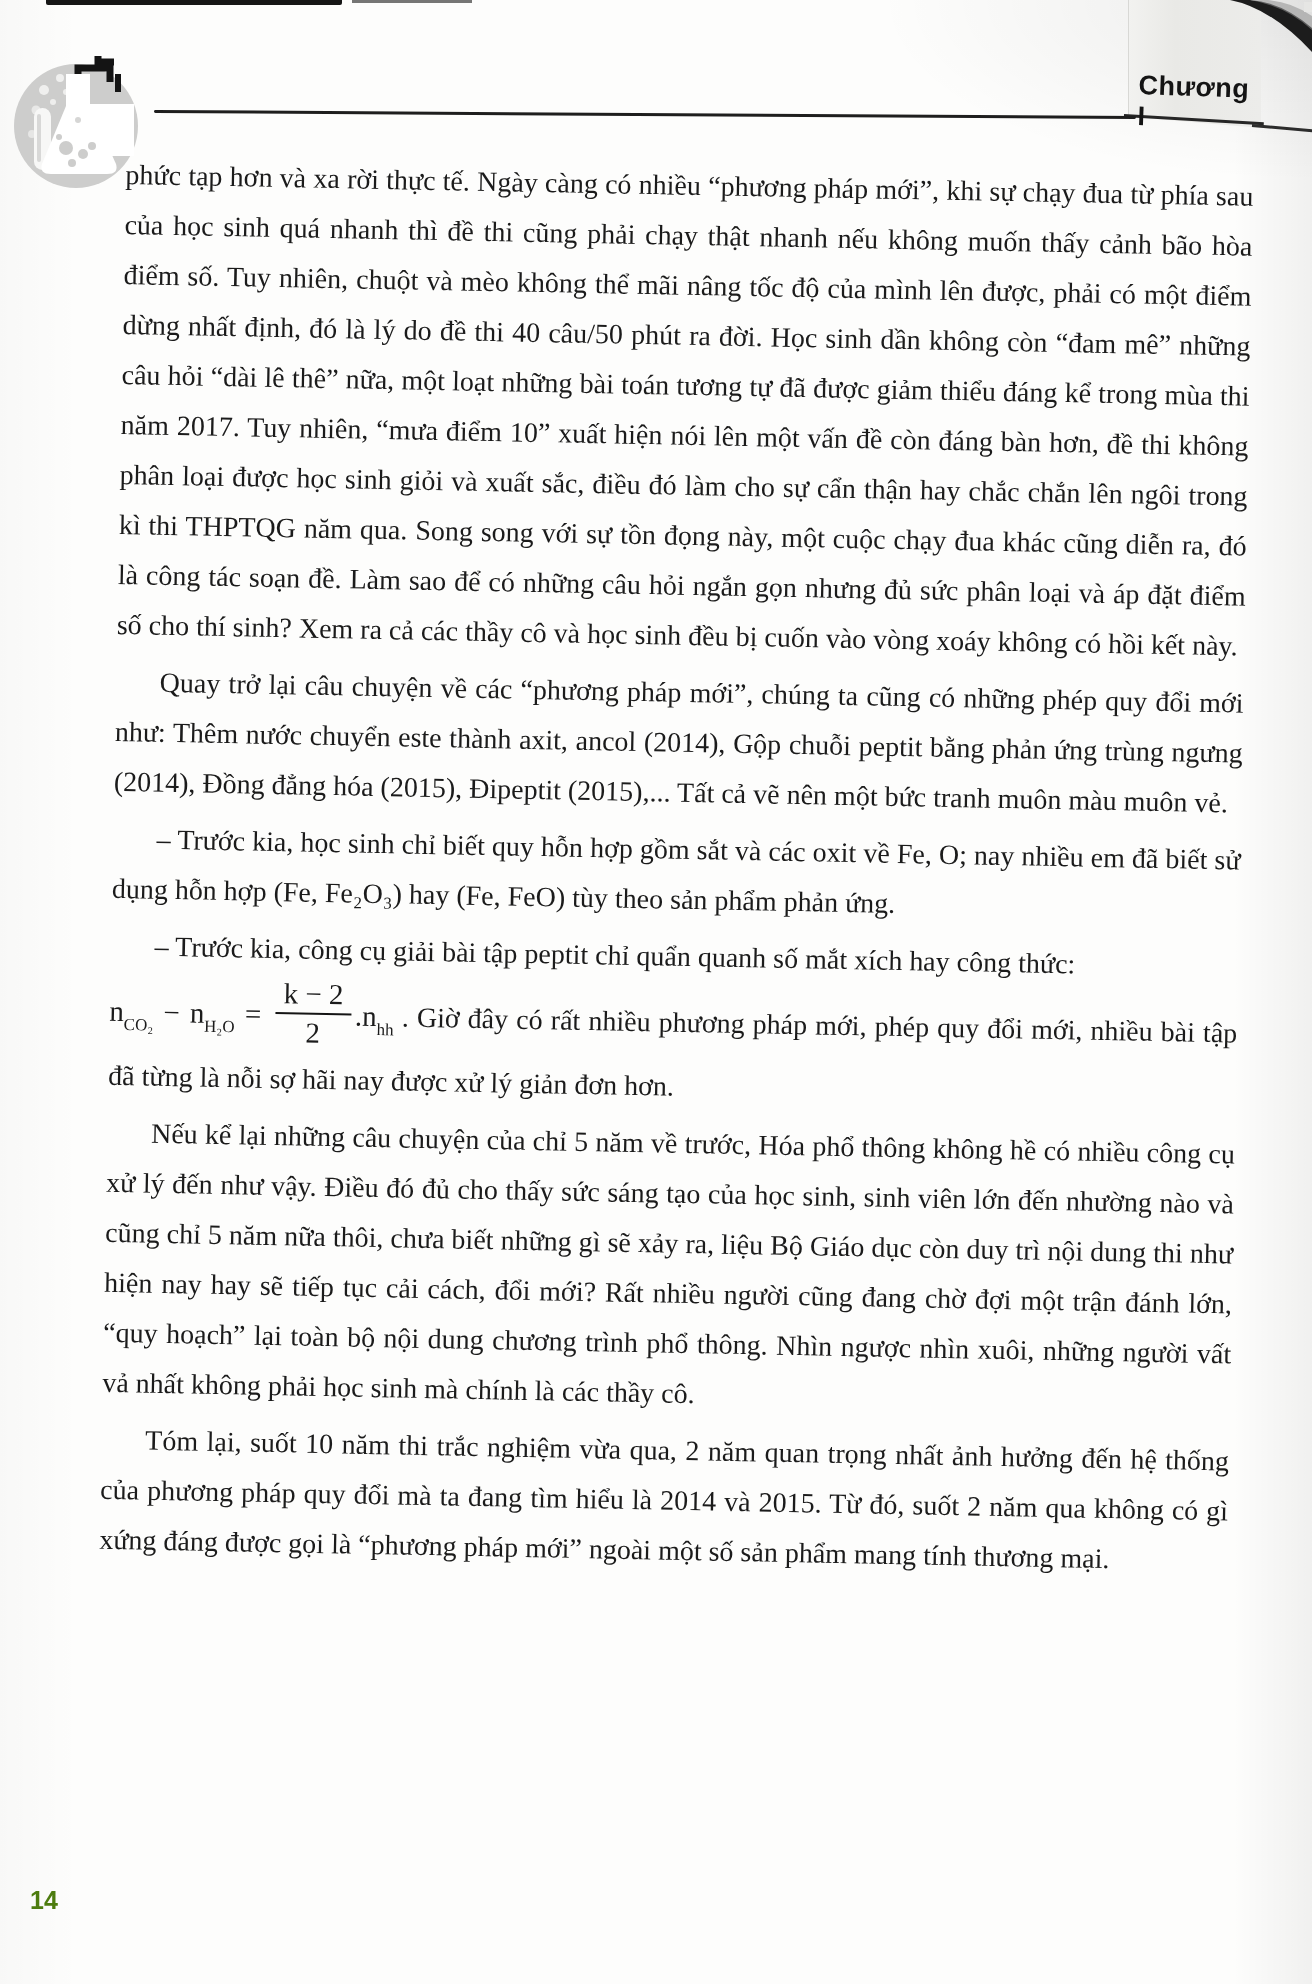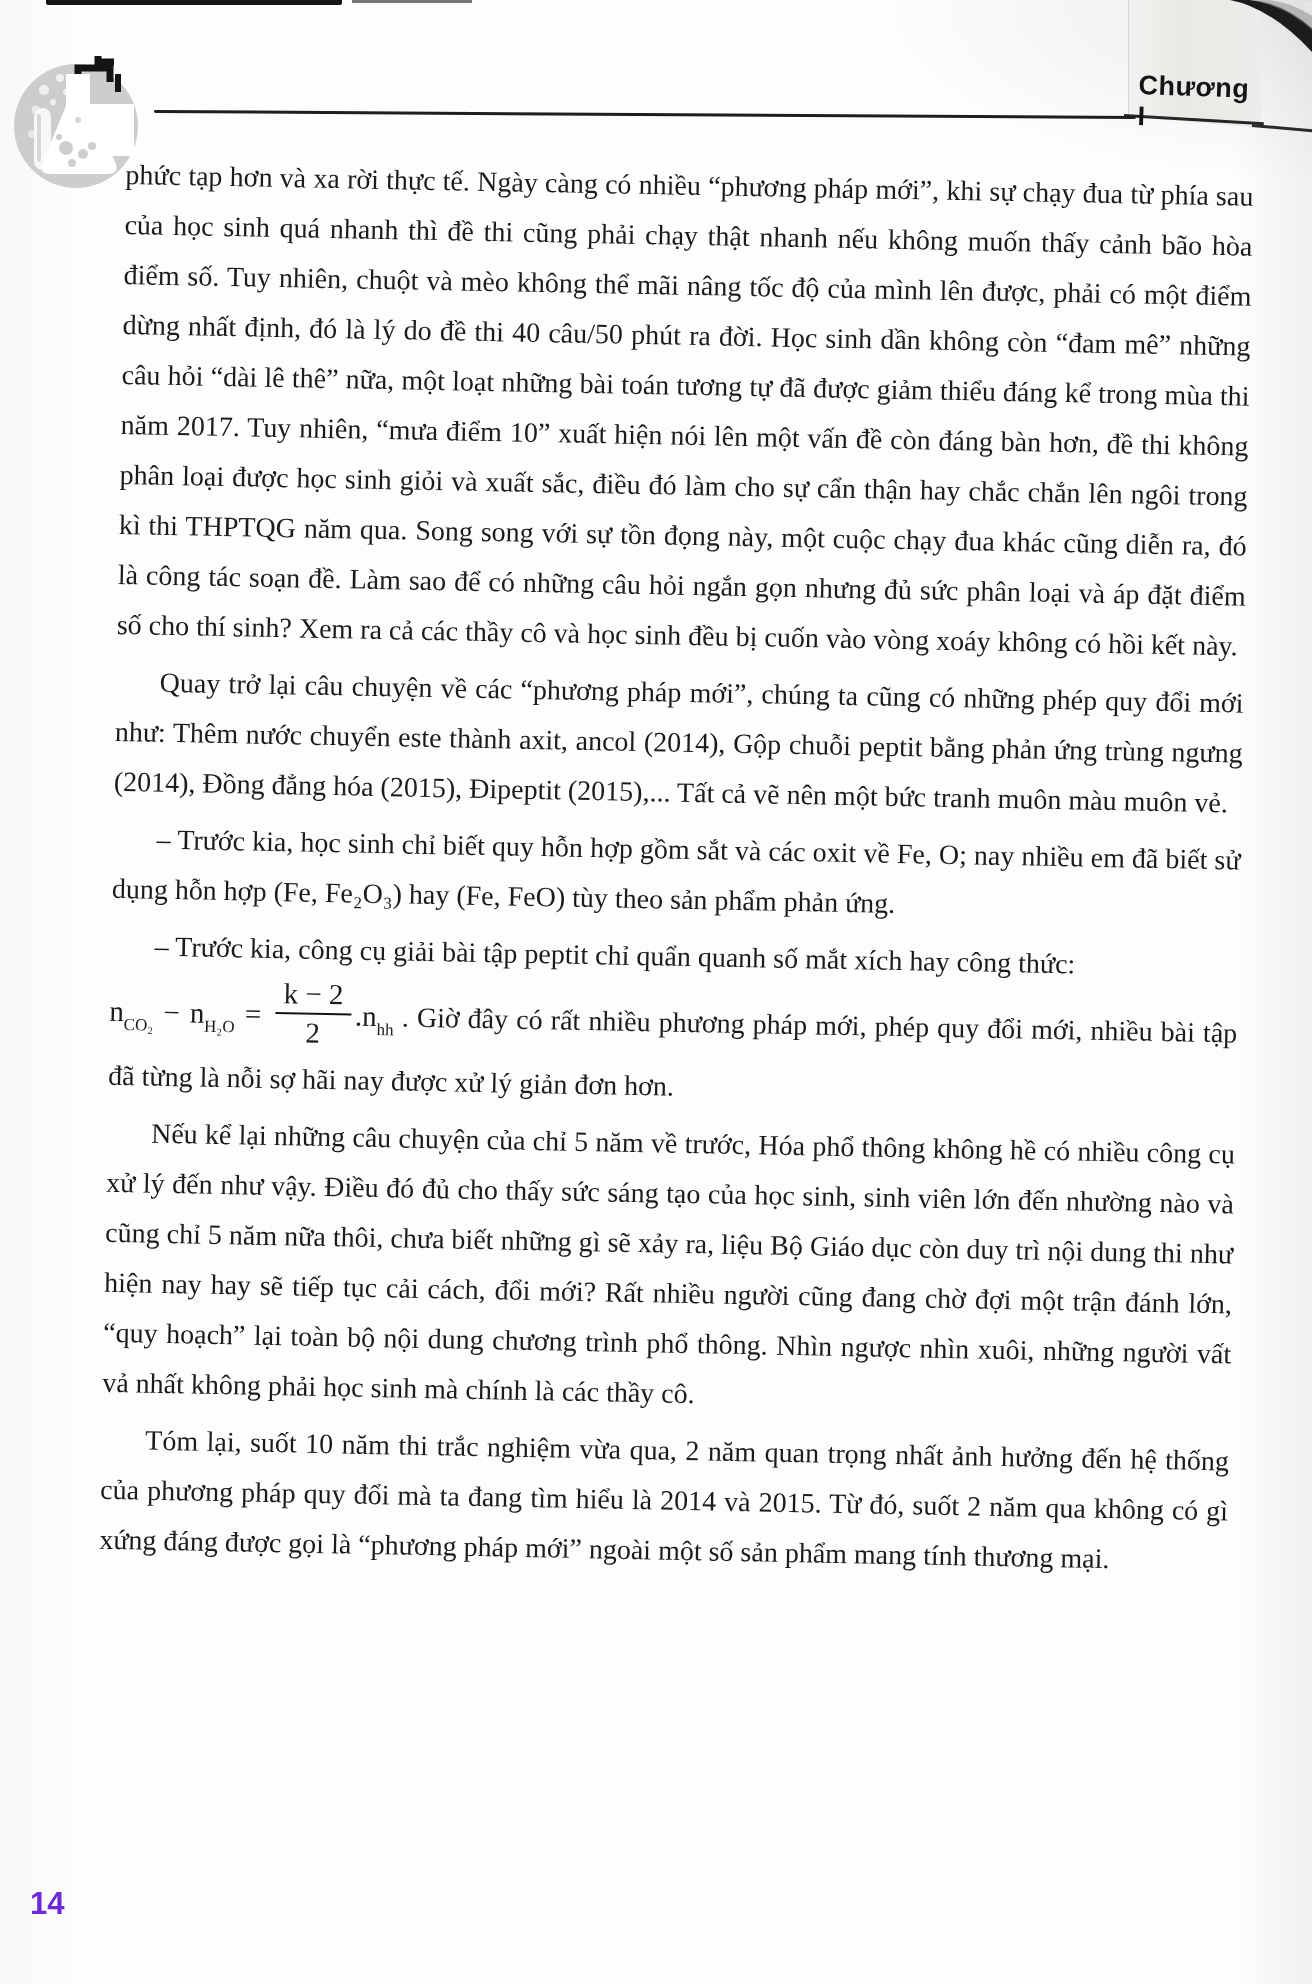--- a/index.html
+++ b/index.html
@@ -73,21 +73,21 @@
   .frac{
     display:inline-block;vertical-align:middle;text-align:center;
     line-height:1.15;margin:0 4px;position:relative;top:-4px;
   }
   .frac .num{display:block;padding:0 8px 2px 8px;border-bottom:2.5px solid #141414;}
   .frac .den{display:block;padding-top:2px;}
   
   .page-number{
     position:absolute;left:30px;top:1886px;
     font-family:"Liberation Sans","DejaVu Sans",sans-serif;
-    font-weight:bold;font-size:31px;color:#6d28d9;
+    font-weight:bold;font-size:25px;color:#4d7c0f;
   }
 </style>
 </head>
 <body>
 
 <div class="page-shade"></div>
 
 <div class="top-bar-artifact"></div>
 <div class="top-bar-artifact2"></div>
 

